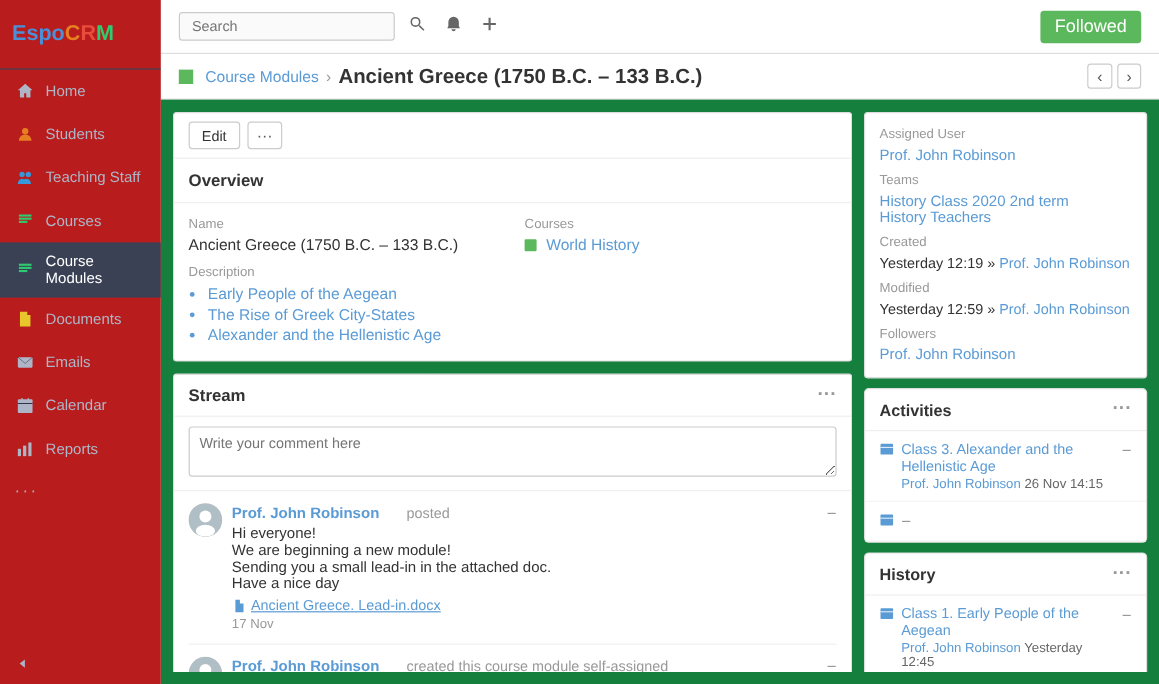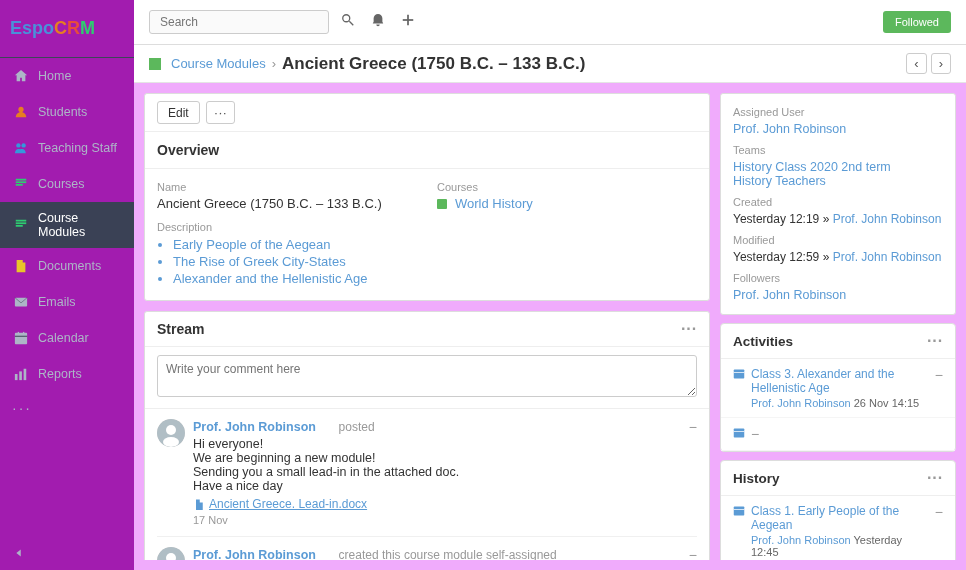--- a/index.html
+++ b/index.html
@@ -1,51 +1,51 @@
 <!DOCTYPE html>
 <html><head>
   <meta charset="utf-8">
   <style>
     * { box-sizing: border-box; margin: 0; padding: 0; }
     body { font-family: 'Segoe UI', Arial, sans-serif; font-size: 13px; background: #f0f0f0; display: flex; height: 570px; overflow: hidden; }
 
     
-    .sidebar { width: 134px; background: #a21caf; height: 570px; display: flex; flex-direction: column; flex-shrink: 0; }
+    .sidebar { width: 134px; background: #b91c1c; height: 570px; display: flex; flex-direction: column; flex-shrink: 0; }
     .sidebar-logo { padding: 12px 10px; border-bottom: 1px solid #3d4557; }
     .sidebar-logo svg { width: 90px; height: 30px; }
     .sidebar-nav { flex: 1; overflow-y: auto; }
     .sidebar-item { display: flex; align-items: center; padding: 9px 12px; color: #adb5c7; cursor: pointer; font-size: 12.5px; }
     .sidebar-item.active { background: #3a4155; color: #fff; }
     .sidebar-item .nav-icon { width: 18px; height: 18px; margin-right: 8px; display: flex; align-items: center; justify-content: center; flex-shrink: 0; }
     .sidebar-item span.label { font-size: 12.5px; }
     .sidebar-dots { padding: 8px 12px; color: #adb5c7; font-size: 14px; letter-spacing: 2px; }
     .sidebar-collapse { padding: 10px 12px; color: #adb5c7; cursor: pointer; display: flex; align-items: center; margin-top: auto; }
 
     
     .main { flex: 1; display: flex; flex-direction: column; overflow: hidden; }
 
     
     .header { background: #fff; border-bottom: 1px solid #ddd; padding: 0 15px; height: 45px; display: flex; align-items: center; justify-content: space-between; flex-shrink: 0; }
     .header-search { display: flex; align-items: center; gap: 8px; }
     .search-box { border: 1px solid #ccc; border-radius: 3px; padding: 4px 10px; font-size: 12px; width: 180px; color: #999; background: #fafafa; }
     .header-icon-btn { background: none; border: none; cursor: pointer; color: #666; font-size: 16px; padding: 4px; }
-    .followed-btn { background: #5cb85c; color: #fff; border: none; border-radius: 3px; padding: 5px 12px; font-size: 11px; cursor: pointer; }
+    .followed-btn { background: #5cb85c; color: #fff; border: none; border-radius: 3px; padding: 5px 12px; font-size: 15px; cursor: pointer; }
 
     
     .breadcrumb-bar { background: #fff; border-bottom: 1px solid #e5e5e5; padding: 8px 15px; display: flex; align-items: center; justify-content: space-between; flex-shrink: 0; }
     .breadcrumb { display: flex; align-items: center; gap: 6px; font-size: 13px; }
     .breadcrumb-icon { width: 12px; height: 12px; background: #5cb85c; display: inline-block; margin-right: 4px; }
     .breadcrumb-link { color: #5b9bd5; cursor: pointer; text-decoration: none; }
     .breadcrumb-sep { color: #999; }
     .breadcrumb-current { font-size: 17px; font-weight: 600; color: #333; }
     .breadcrumb-nav { display: flex; gap: 4px; }
     .nav-arrow { background: none; border: 1px solid #ccc; border-radius: 3px; padding: 2px 7px; cursor: pointer; color: #555; font-size: 13px; }
 
     
-    .content-area { display: flex; flex: 1; overflow: hidden; background: #f0abfc; gap: 10px; padding: 10px; }
+    .content-area { display: flex; flex: 1; overflow: hidden; background: #15803d; gap: 10px; padding: 10px; }
 
     
     .left-panel { flex: 1; display: flex; flex-direction: column; gap: 0; overflow-y: auto; }
 
     
     .card { background: #fff; border: 1px solid #ddd; border-radius: 3px; margin-bottom: 10px; }
     .card-header { padding: 10px 12px; font-size: 14px; font-weight: 600; color: #333; border-bottom: 1px solid #eee; display: flex; align-items: center; justify-content: space-between; }
     .card-body { padding: 12px; }
     .overview-edit-bar { display: flex; gap: 6px; padding: 7px 12px; border-bottom: 1px solid #eee; }
     .edit-btn { background: #fff; border: 1px solid #ccc; border-radius: 3px; padding: 3px 10px; font-size: 12px; cursor: pointer; color: #333; }

